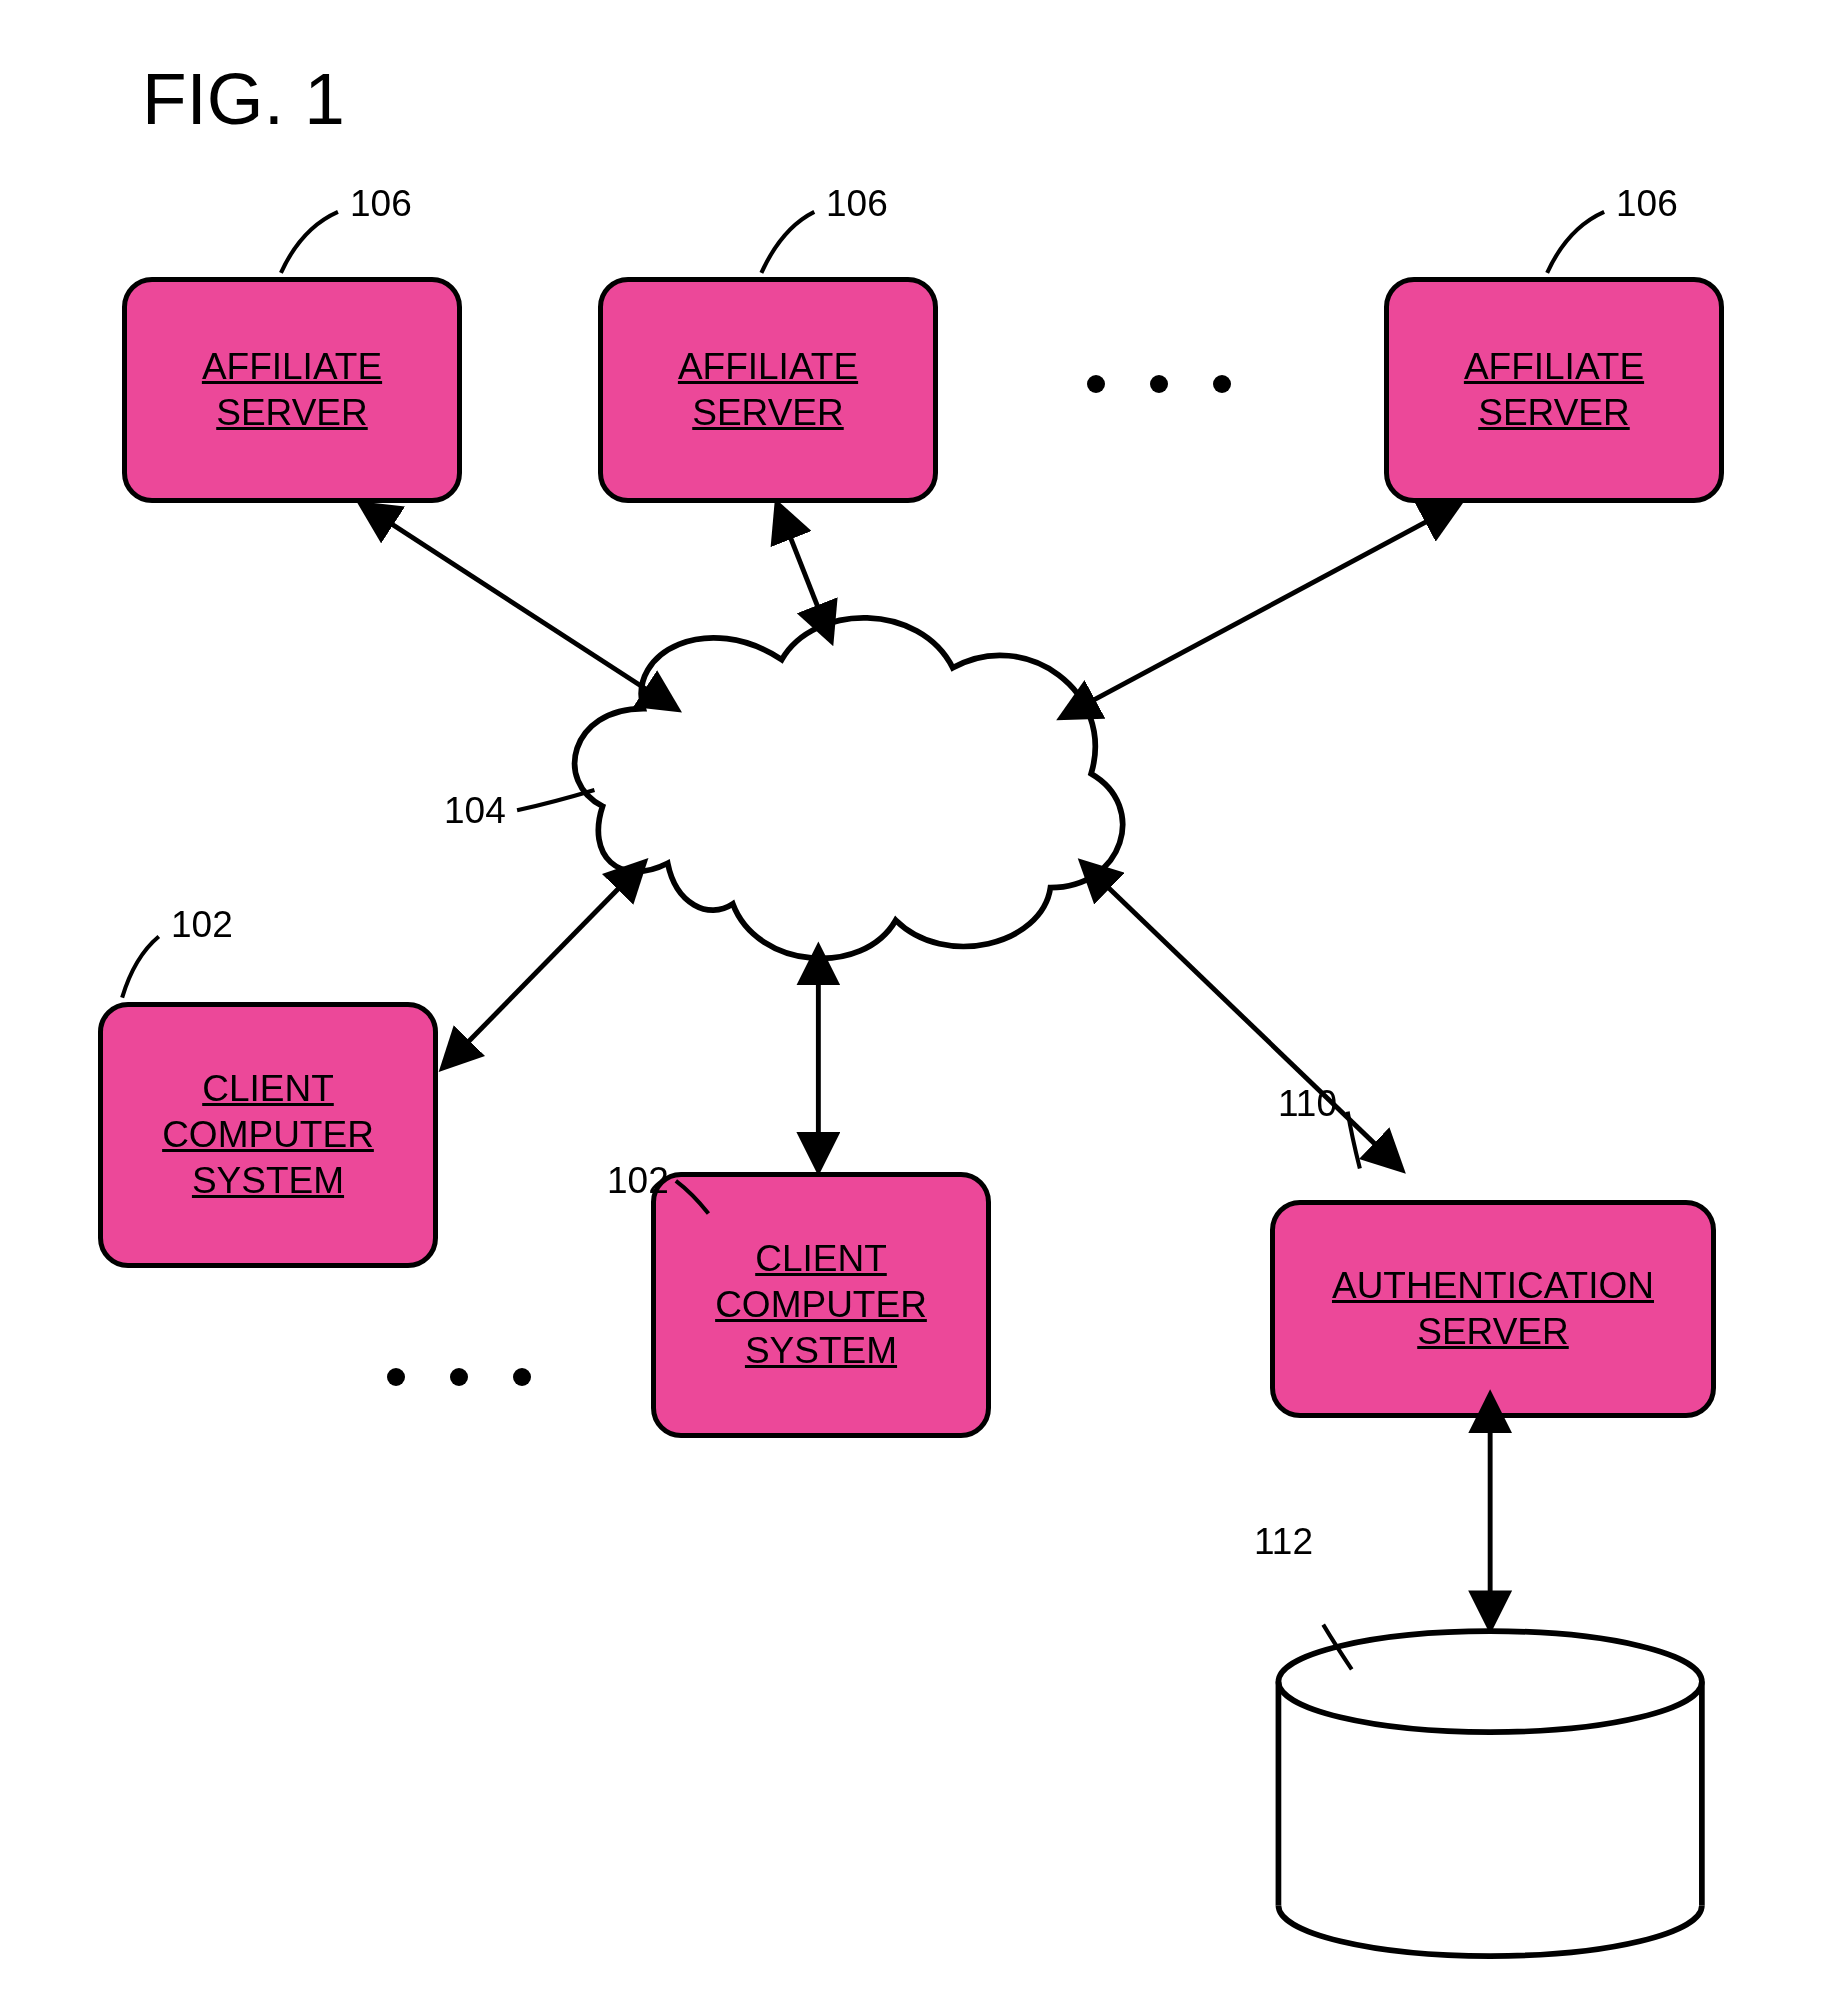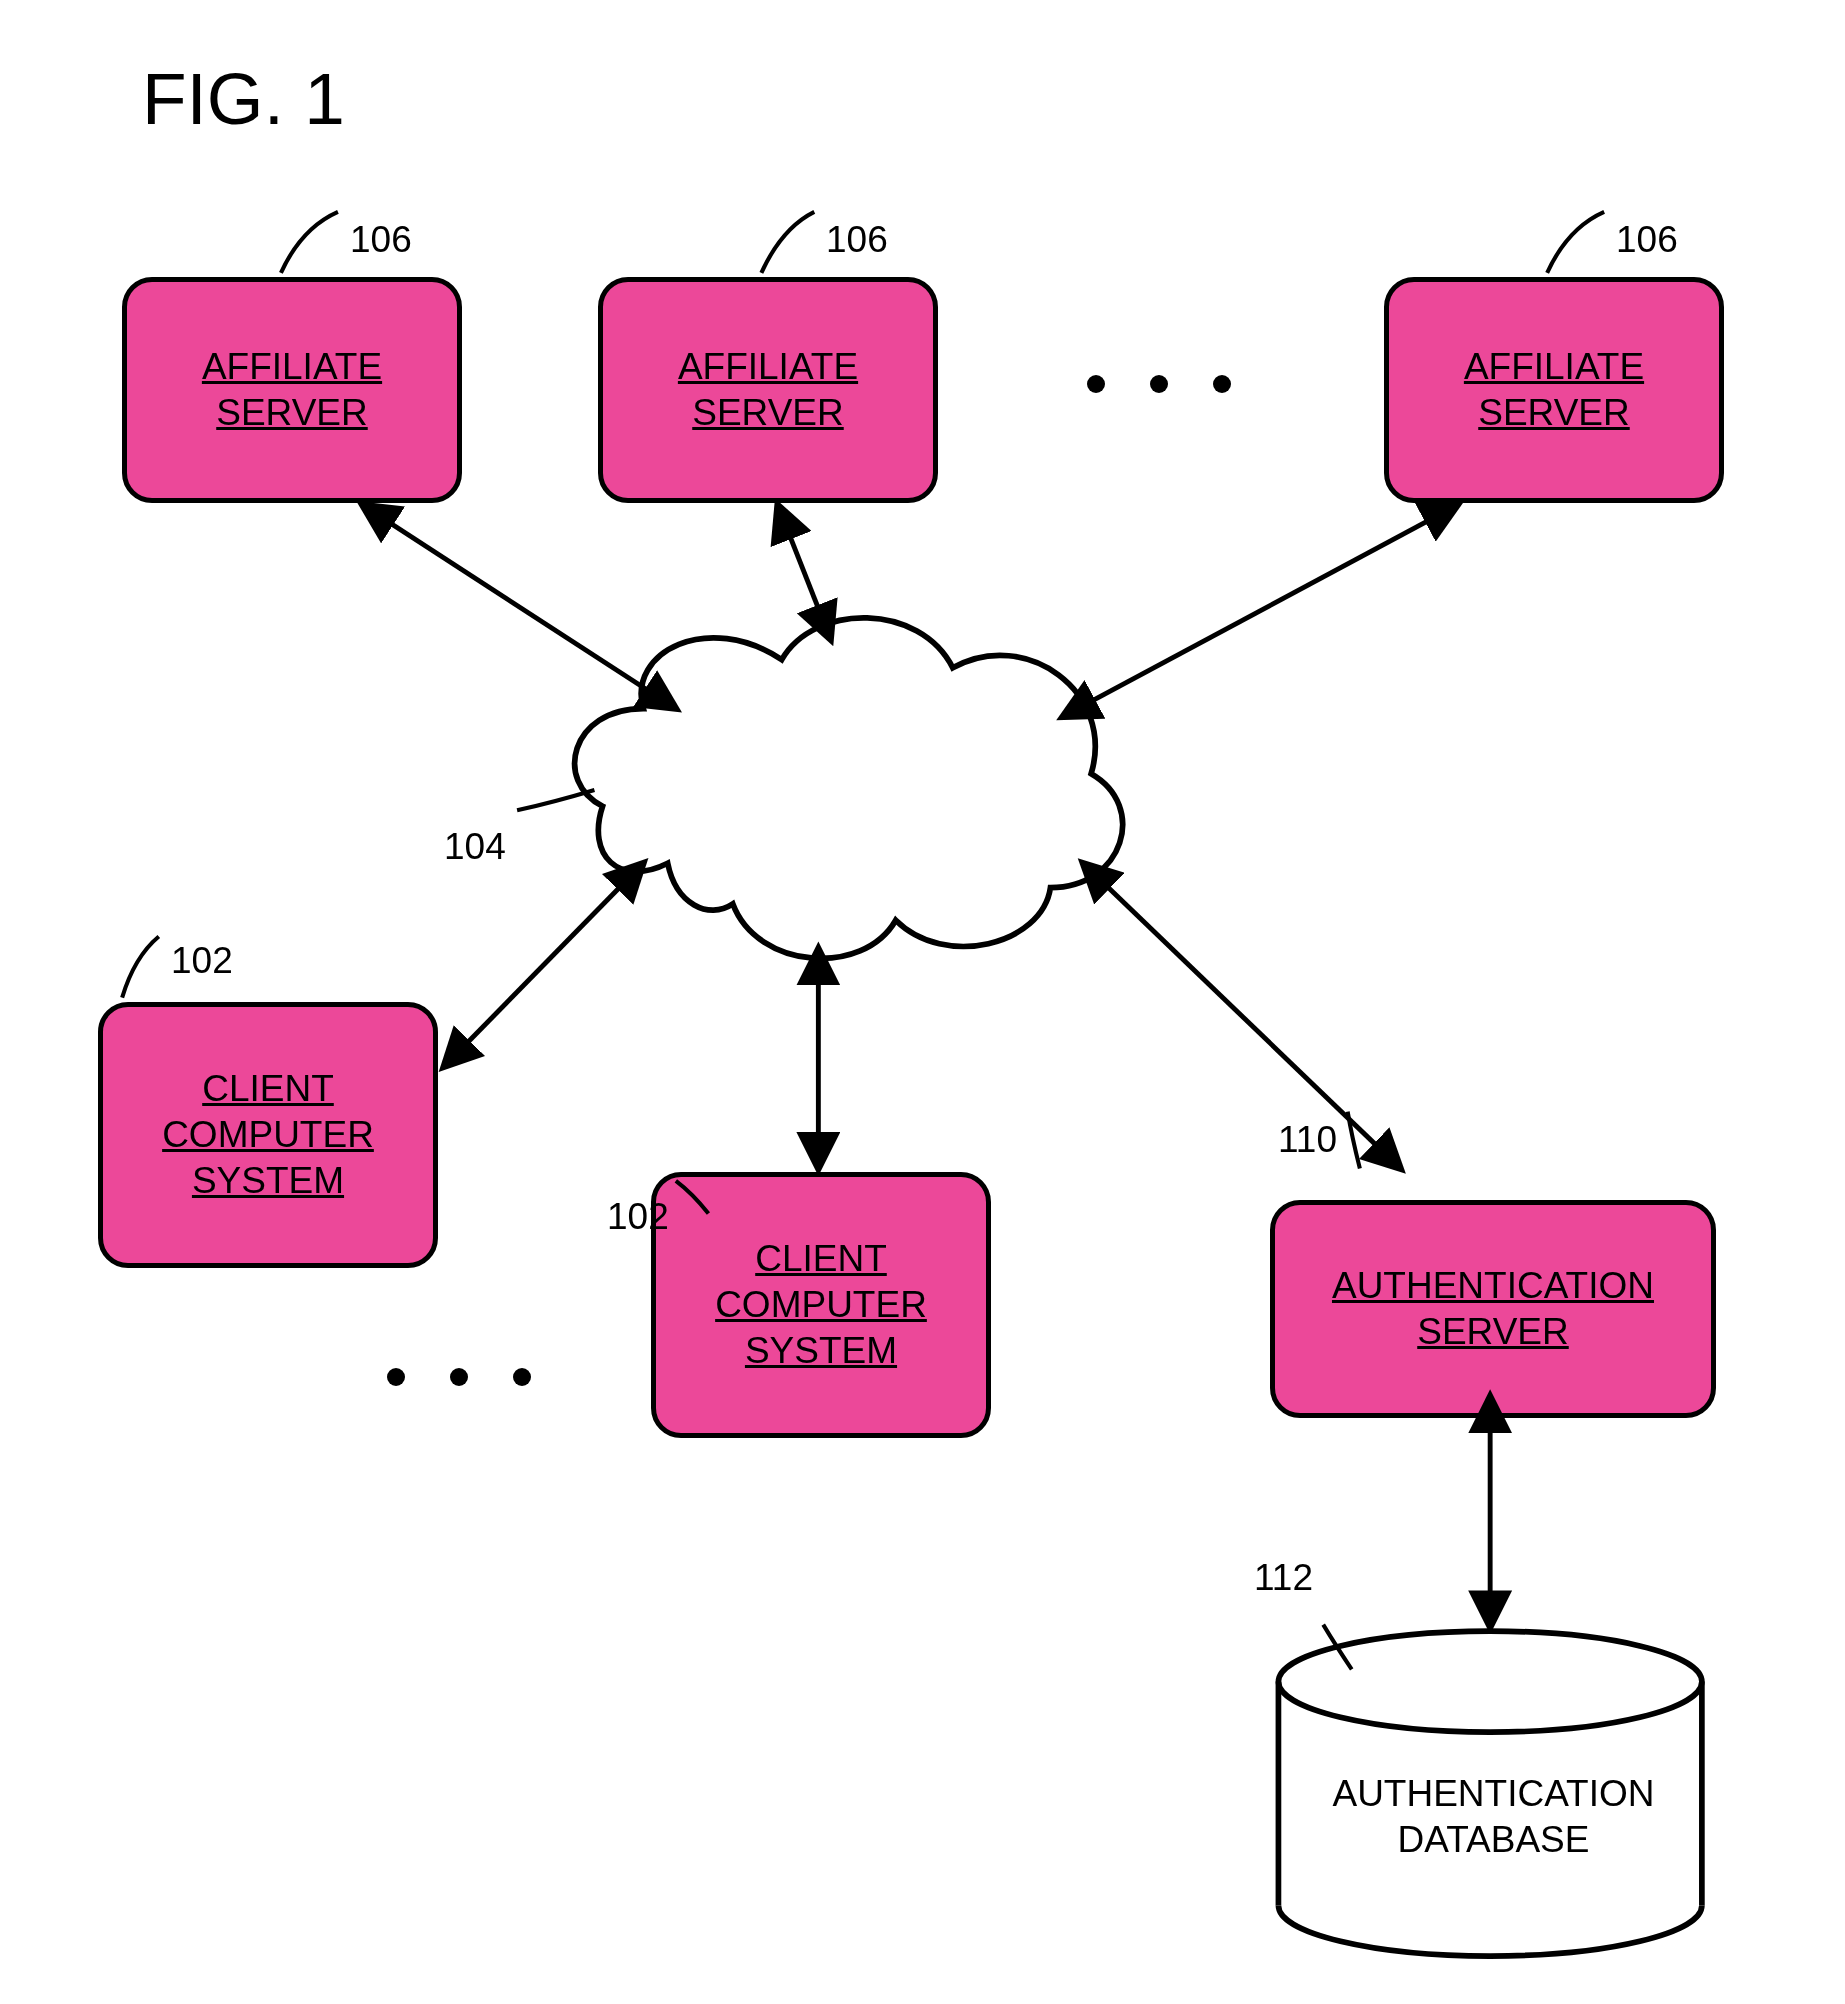--- a/index.html
+++ b/index.html
@@ -32,21 +32,20 @@
     text-align: center;
     font-size: 37px;
     line-height: 1.25;
     white-space: pre-line;
     text-decoration: underline;
   }
   .box.big   { font-size: 37px; }
   .ref {
     position: absolute;
     font-size: 37px;
-    margin-top: 36px;
   }
   .dots {
     position: absolute;
     display: flex;
     gap: 45px;
   }
   .dots span {
     width: 18px;
     height: 18px;
     background: #000;
@@ -112,22 +111,20 @@
   <div class="dots" style="left:387px; top:1368px;">
     <span></span>
       <span></span>
       <span></span>
   </div>
 
   <div class="box big" style="left:1270px; top:1172px; width:436px; height:208px;margin-top:28px;">AUTHENTICATION
 SERVER</div>
   <div class="ref" style="left:1278px; top:1083px;">110</div>
 
-  <div class="db-label" style="left:1286px; top:1771px; width:415px;">AUTHENTICATION
-DATABASE</div>
   <div class="ref" style="left:1254px; top:1521px;">112</div>
 
   <svg class="overlay" width="1846" height="2005" viewBox="0 0 2267 2462">
     <defs>
       <marker id="ah" viewBox="0 0 12 12" refX="10" refY="6" markerWidth="9" markerHeight="9" orient="auto-start-reverse">
         <path d="M0,0 L12,6 L0,12 z" fill="#000"></path>
       </marker>
     </defs>
 
     <path d="M 820 1060

